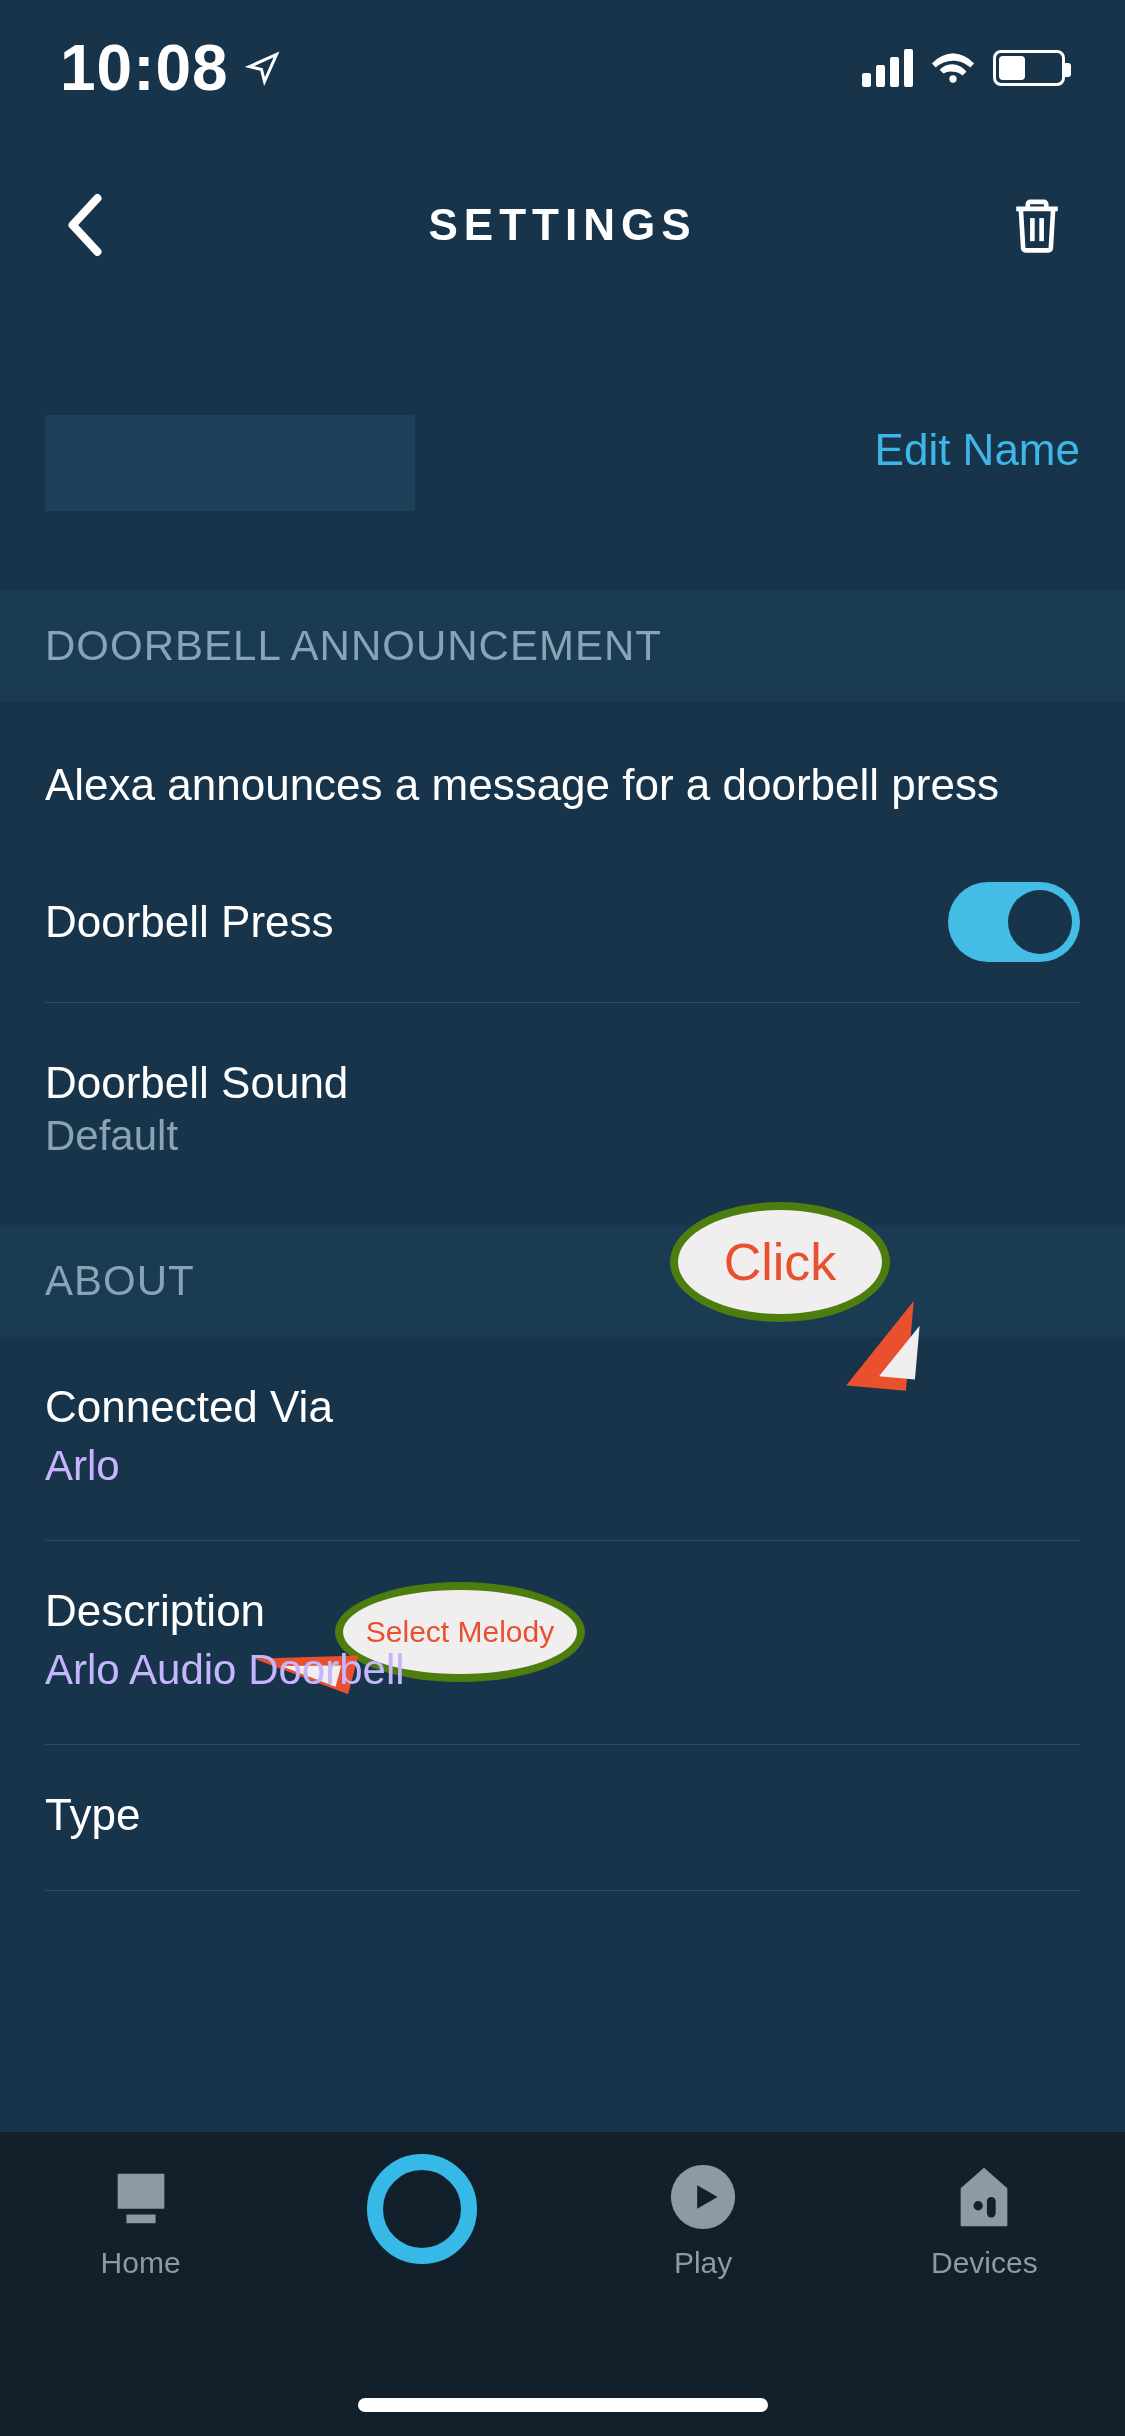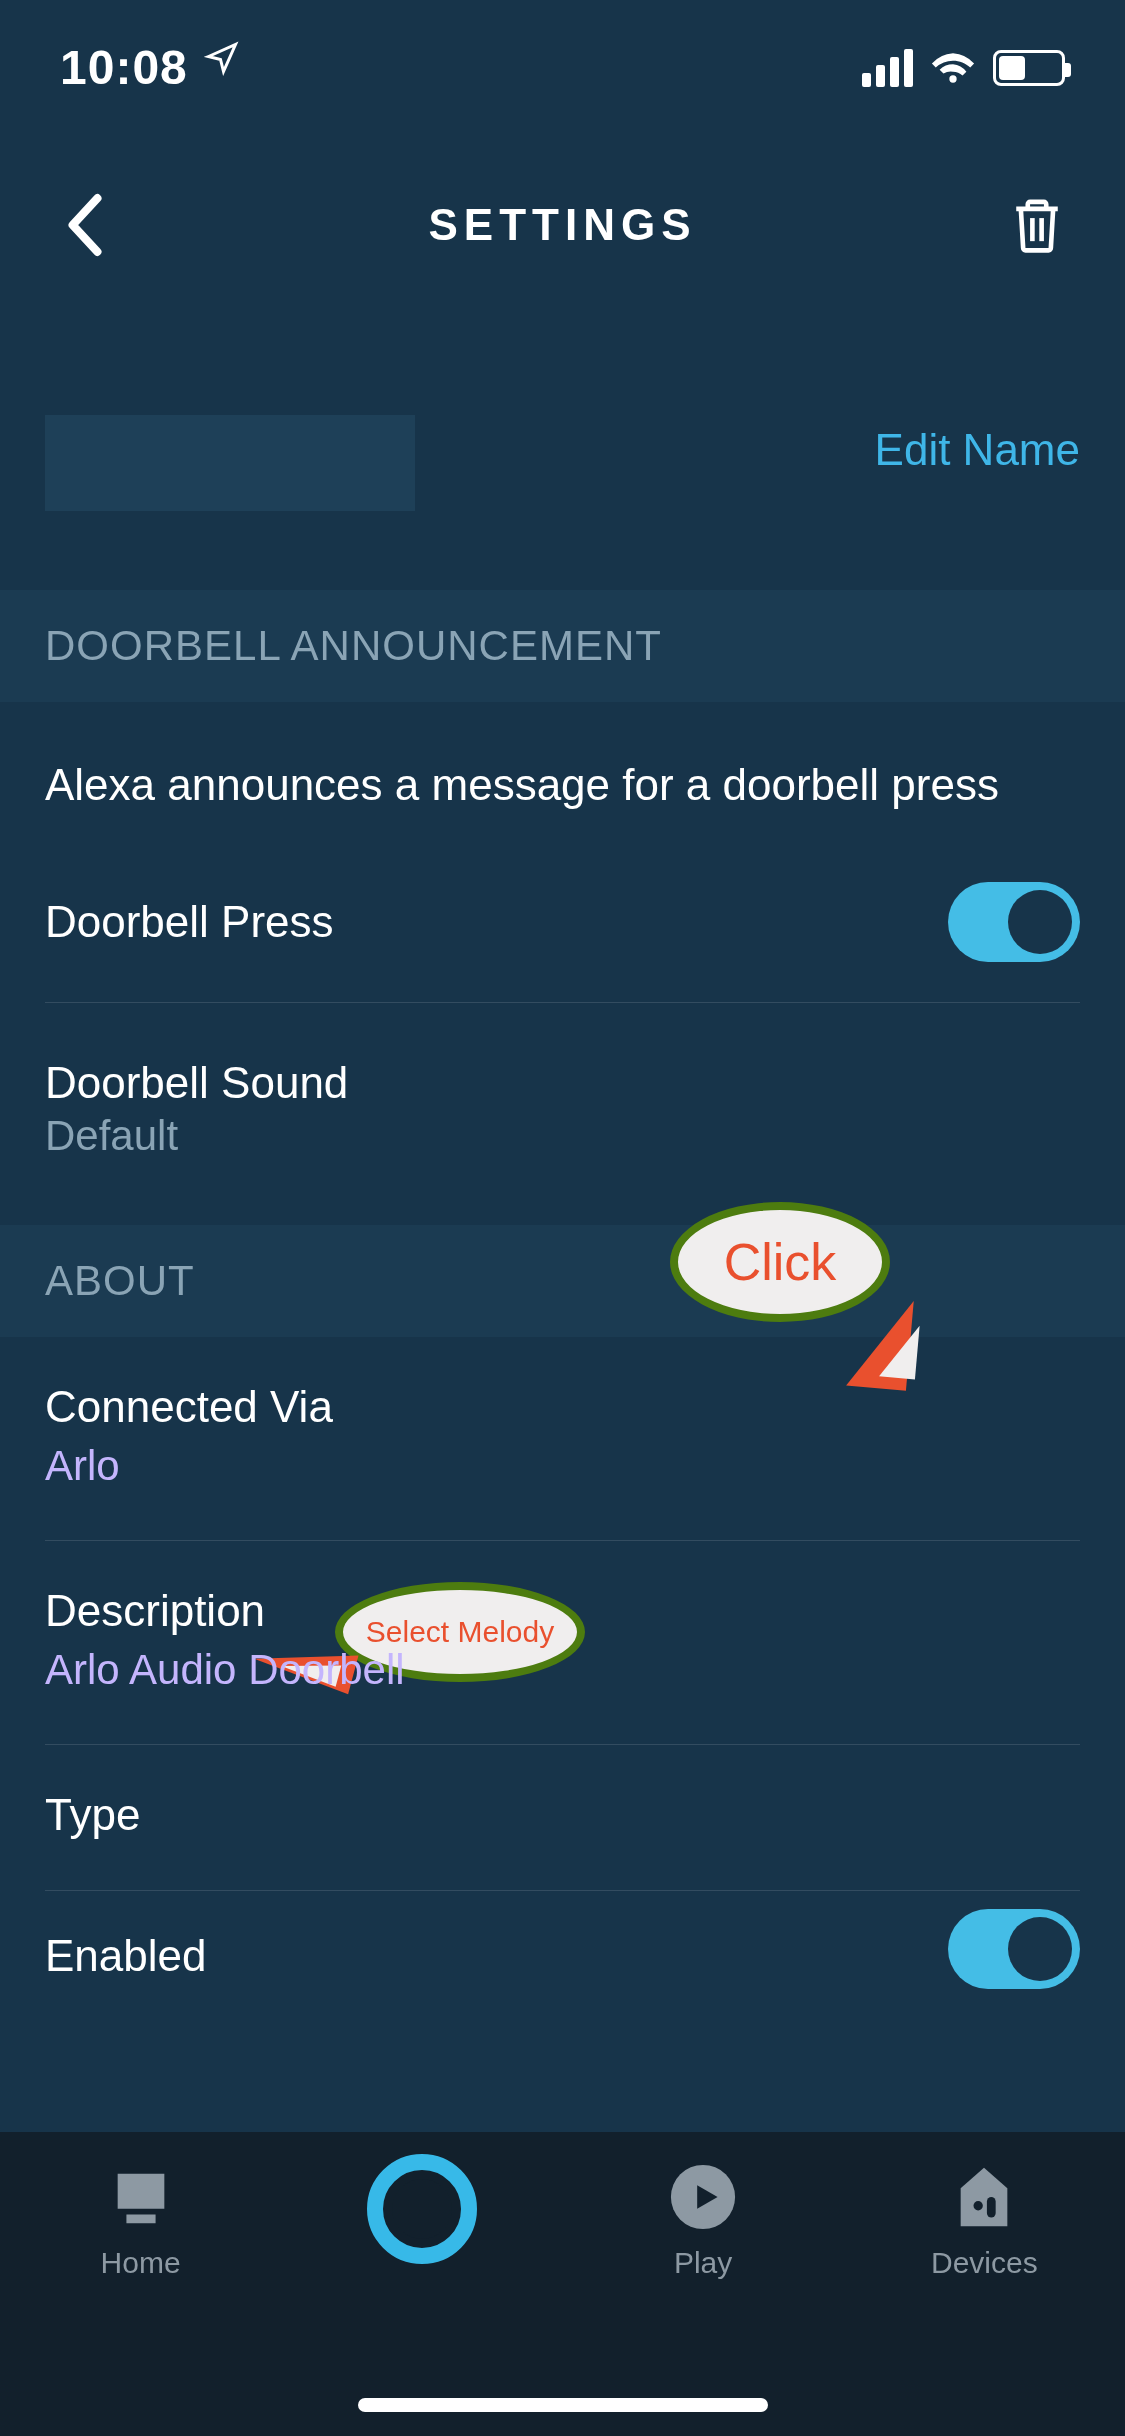--- a/index.html
+++ b/index.html
@@ -1,20 +1,20 @@
 <!DOCTYPE html>
 <html><head>
 <meta charset="utf-8">
 <style>
   * { margin: 0; padding: 0; box-sizing: border-box; }
   html, body { width: 1125px; height: 2436px; background: #17344a; font-family: -apple-system, "Helvetica Neue", Arial, sans-serif; color: #ffffff; overflow: hidden; }
 
   
   .statusbar { position: absolute; top: 0; left: 0; right: 0; height: 135px; display: flex; align-items: center; justify-content: space-between; padding: 0 60px; }
-  .statusbar-left { display: flex; align-items: flex-start; gap: 16px; font-size: 48px; font-weight: 600; letter-spacing: 1px; }
+  .statusbar-left { display: flex; align-items: center; gap: 16px; font-size: 64px; font-weight: 600; letter-spacing: 1px; }
   .statusbar-right { display: flex; align-items: center; gap: 18px; }
   .loc-icon svg { width: 36px; height: 36px; display: block; }
   .signal-bars { display: flex; align-items: flex-end; gap: 5px; }
   .signal-bars span { width: 9px; background: #fff; border-radius: 2px; display: block; }
   .signal-bars span:nth-child(1){ height:14px; } .signal-bars span:nth-child(2){ height:22px; }
   .signal-bars span:nth-child(3){ height:30px; } .signal-bars span:nth-child(4){ height:38px; }
   .wifi-icon svg { width: 44px; height: 44px; display:block; }
   .battery { width: 72px; height: 36px; border: 3px solid #fff; border-radius: 8px; position: relative; }
   .battery::after { content:""; position:absolute; right:-9px; top:10px; width:6px; height:14px; background:#fff; border-radius:0 3px 3px 0; }
   .battery-fill { position:absolute; left:3px; top:3px; bottom:3px; width: 40%; background:#fff; border-radius:4px; }
@@ -174,26 +174,20 @@
     <div class="divider"></div>
     <div class="about-row">
       <div class="about-label">Description</div>
       <div class="about-val">Arlo Audio Doorbell</div>
     </div>
     <div class="divider"></div>
     <div class="about-row">
       <div class="about-label">Type</div>
     </div>
     <div class="divider"></div>
-    <div class="enabled-row">
-      <div class="about-label">Enabled</div>
-      <div class="toggle">
-          <div class="knob"></div>
-        </div>
-    </div>
   </div>
 
 </div>
 
 <div class="tabbar">
   <div class="tab">
     <span>
       <svg viewBox="0 0 24 24" fill="#8d99a3">
           <path d="M4 4h16v12H4z"></path>
           <rect x="7" y="18" width="10" height="3"></rect>

